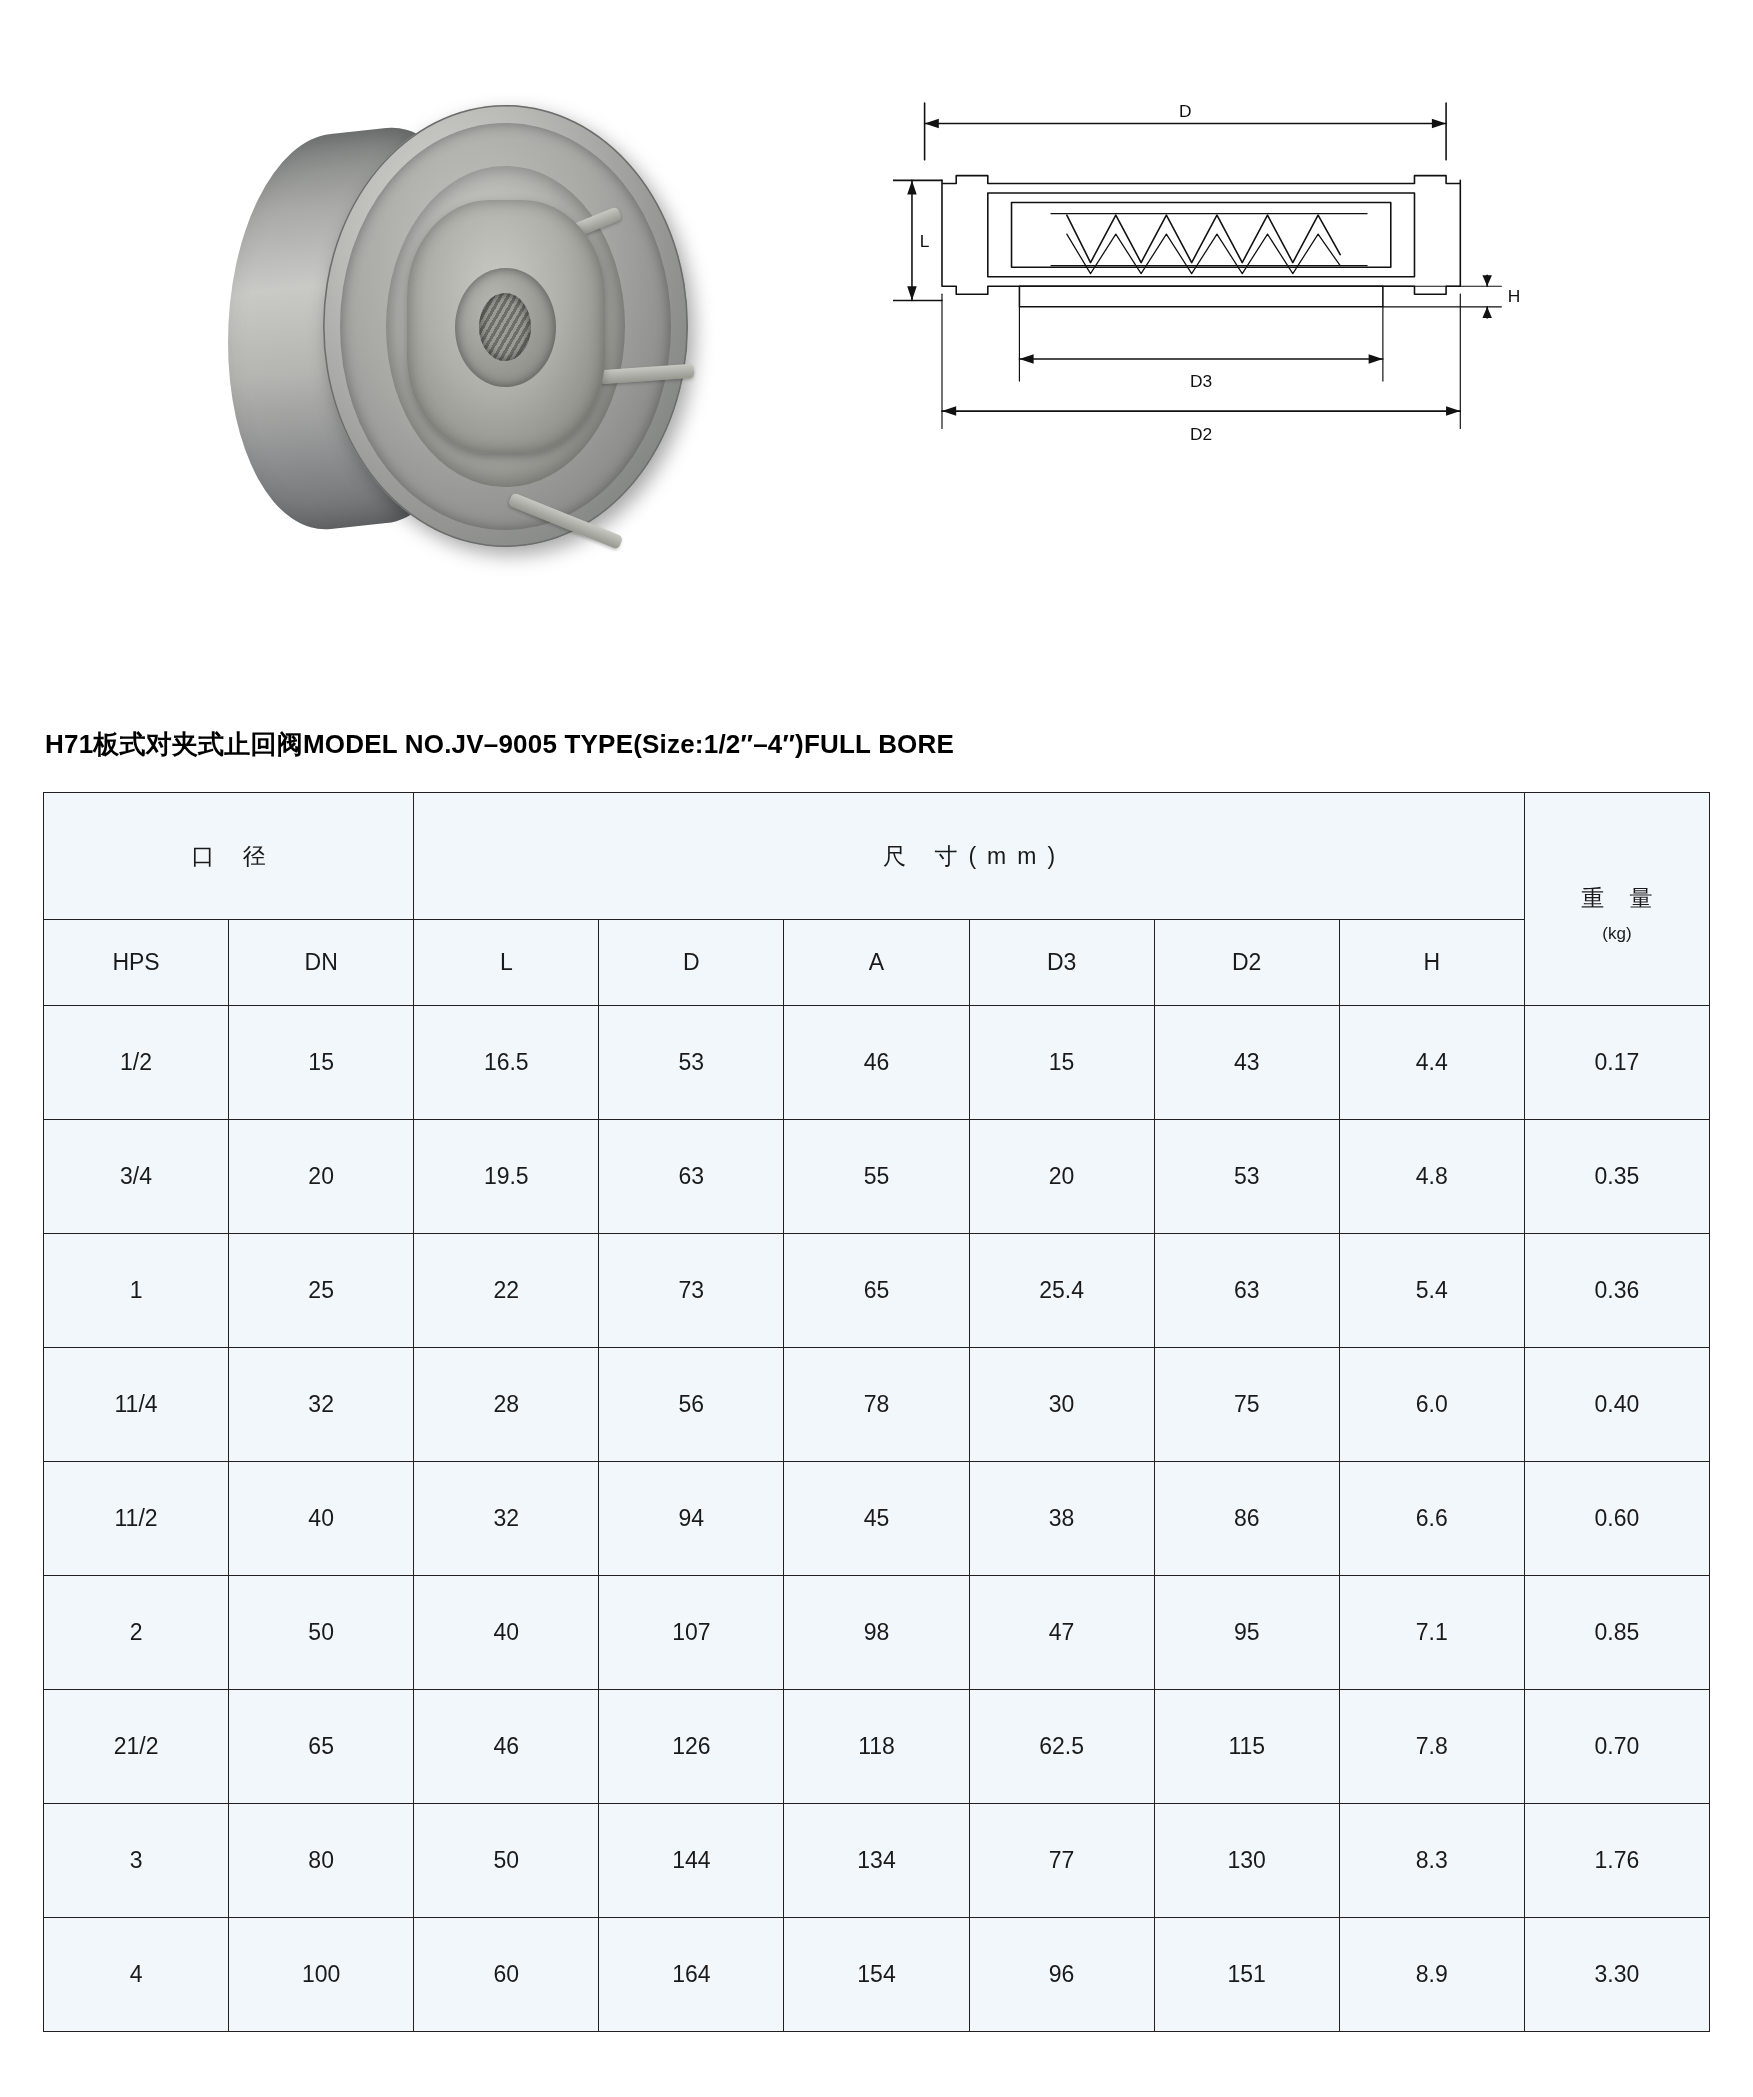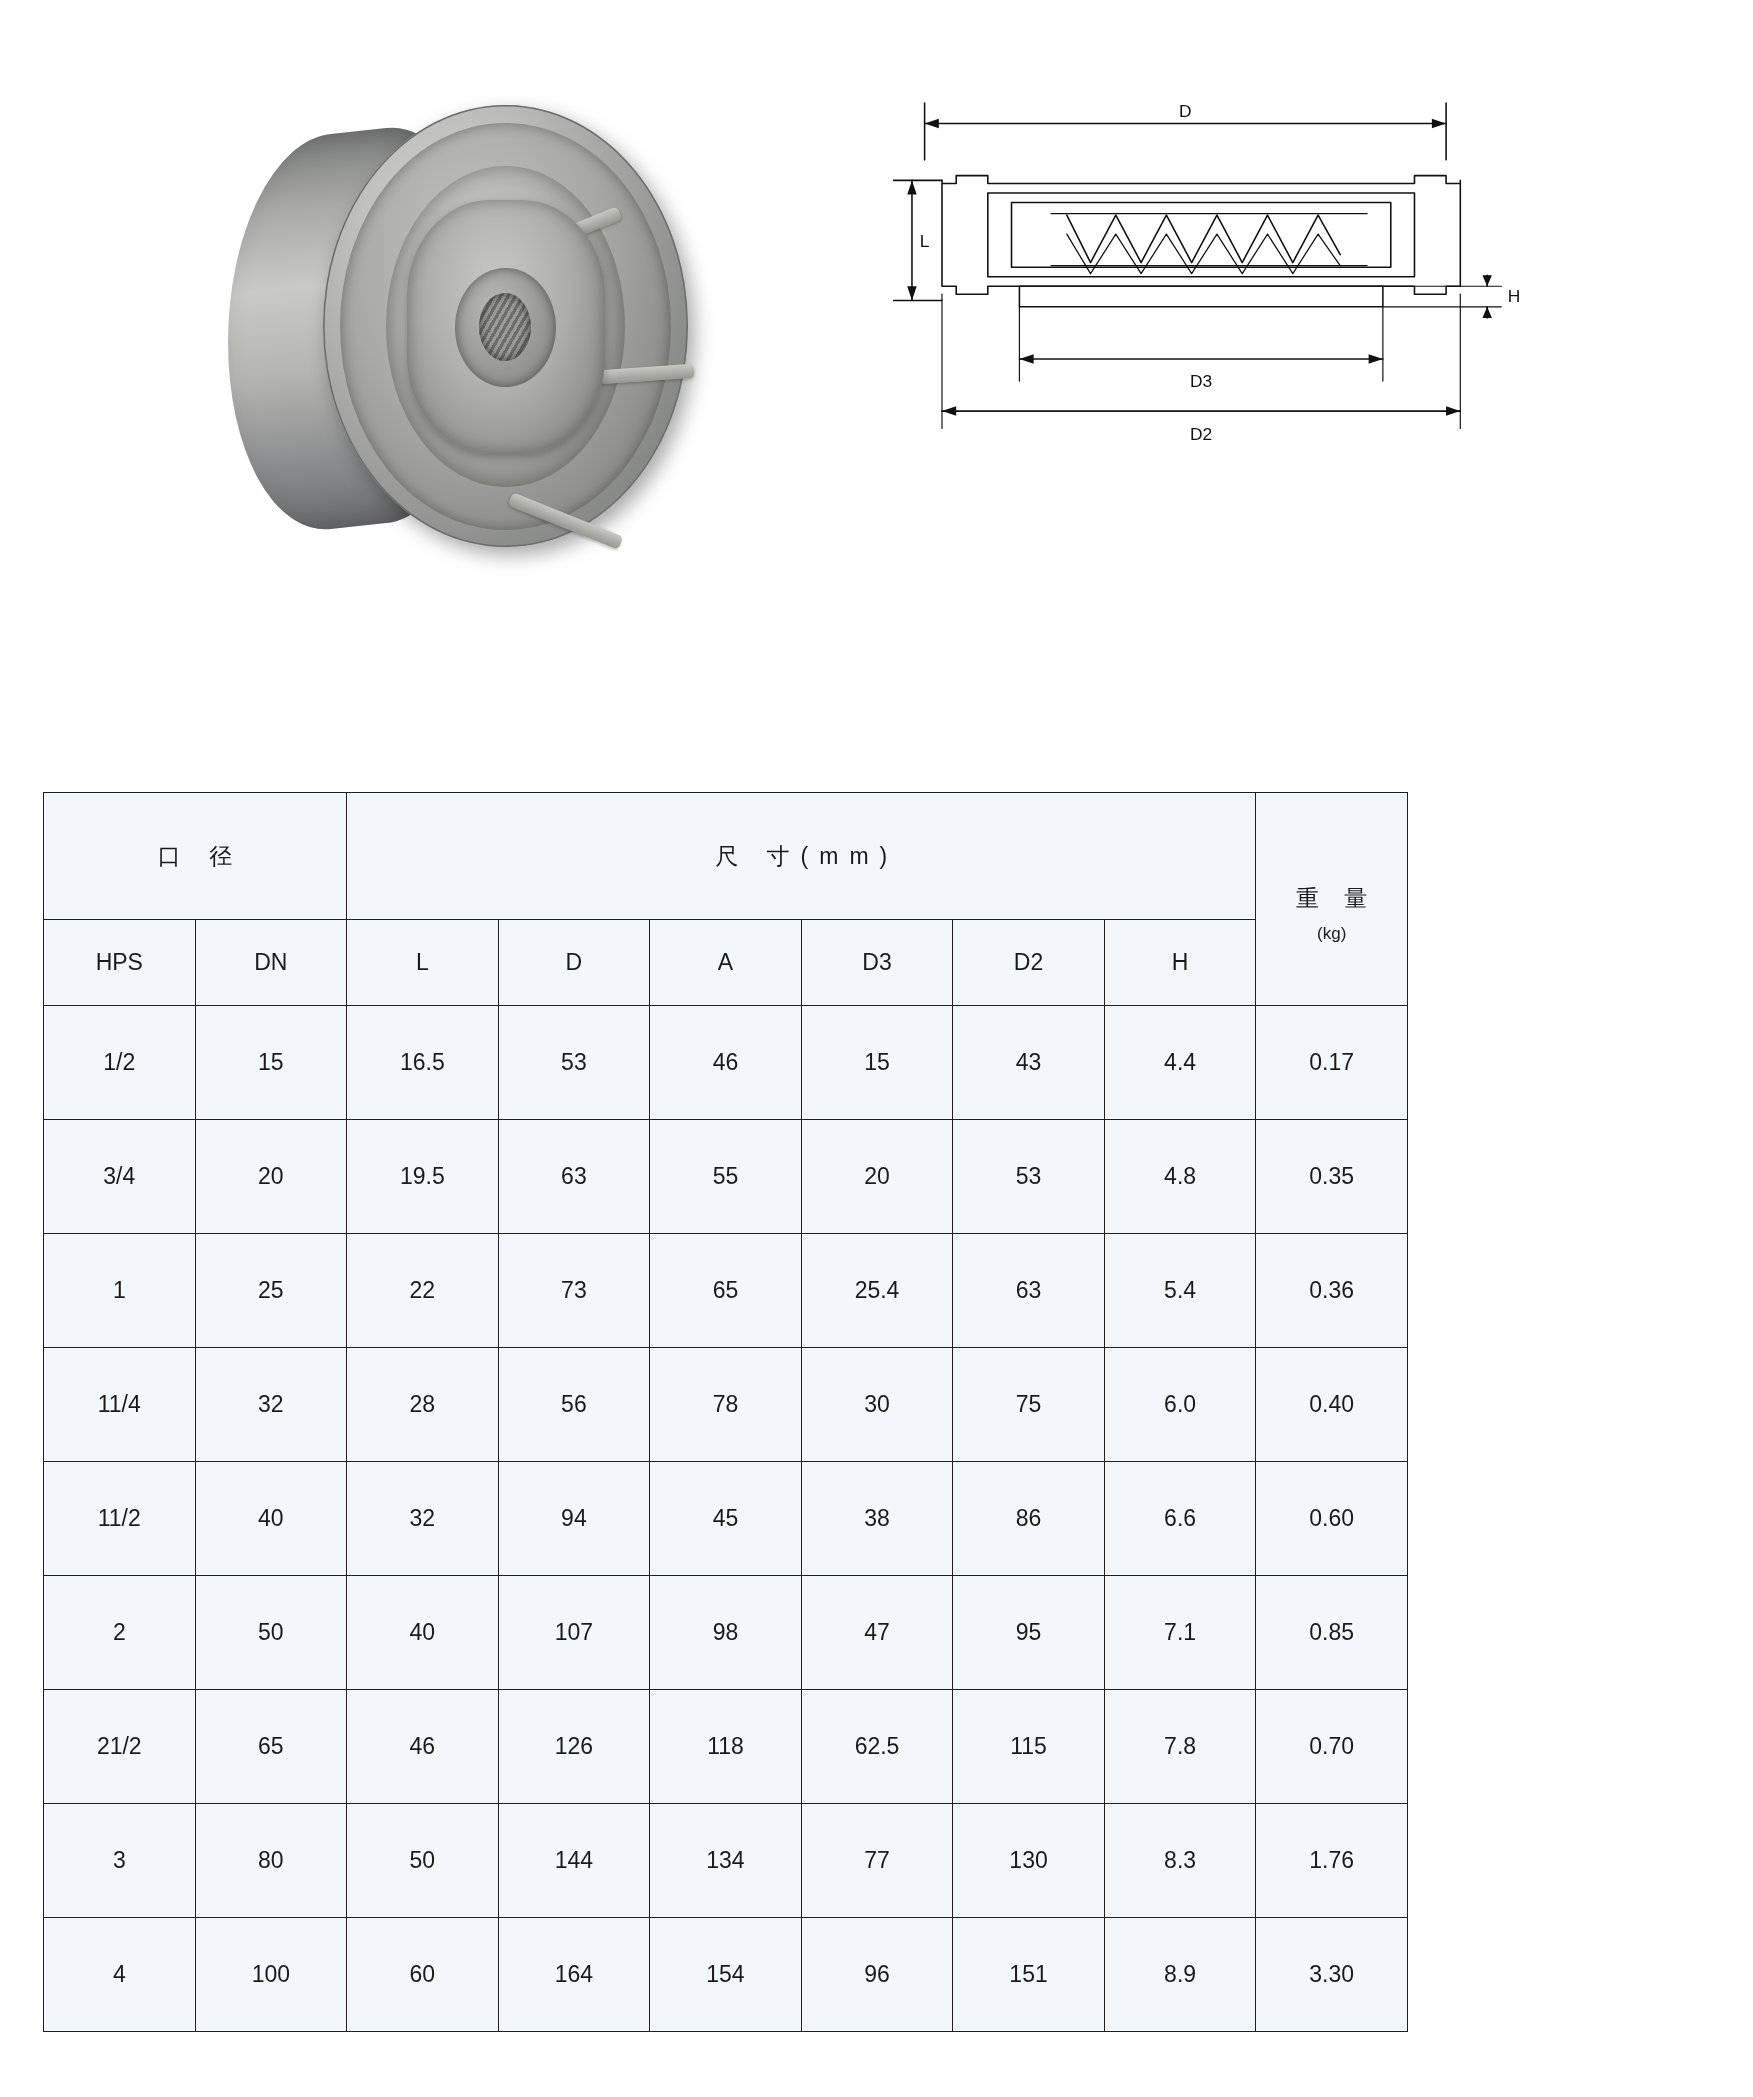--- a/index.html
+++ b/index.html
@@ -162,21 +162,21 @@
 
   
   .table-wrap {
     position: absolute;
     left: 43px;
     top: 792px;
     width: 1667px;
   }
   table.spec {
     border-collapse: collapse;
-    width: 1365px;
+    width: 1667px;
     table-layout: fixed;
     background: #0c4a6e;
   }
   table.spec th, table.spec td {
     border: 1.6px solid #231f20;
     text-align: center;
     vertical-align: middle;
     font-size: 23px;
     font-weight: normal;
     color: #1a1a1a;
@@ -273,20 +273,21 @@
           <text x="370" y="38">D</text>
           <text x="40" y="202">L</text>
           <text x="786" y="272">H</text>
           <text x="390" y="380">D3</text>
           <text x="390" y="446">D2</text>
         </g>
       </svg>
     </div>
   </div>
 
+  <div class="title">H71板式对夹式止回阀MODEL NO.JV–9005 TYPE(Size:1/2″–4″)FULL BORE</div>
 
   <div class="table-wrap">
     <table class="spec">
       <thead>
         <tr class="head-row-1">
           <th colspan="2">
             <span class="sp-wide">口    径</span>
           </th>
           <th colspan="6">
             <span class="sp-wide">尺    寸(mm)</span>

